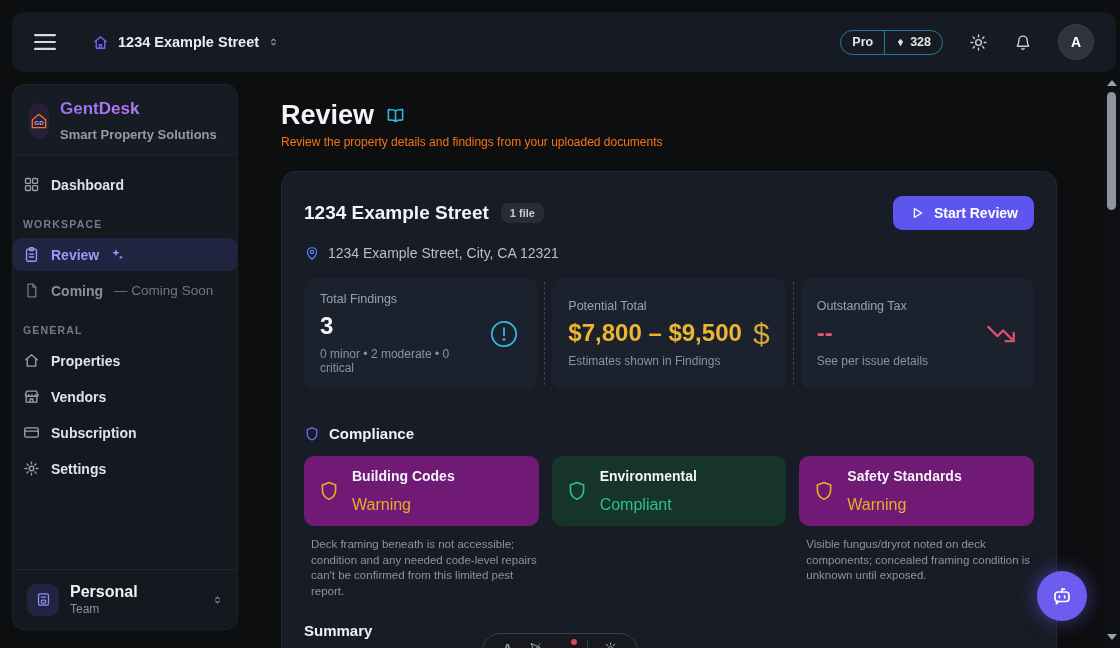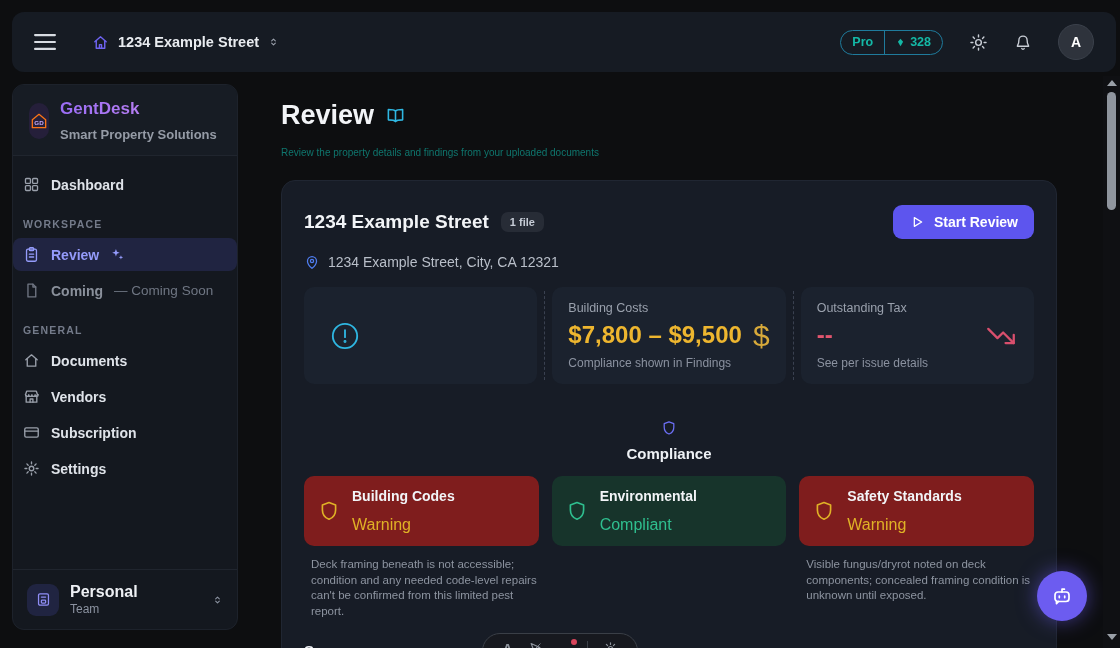--- a/index.html
+++ b/index.html
@@ -18,21 +18,21 @@
     background:#161b23; border-radius:12px;
     display:flex; align-items:center; padding:0 22px;
   }
   .hamburger { width:22px; cursor:pointer; color:#d8dce2; margin-right:36px; }
   .addr-group { display:flex; align-items:center; gap:9px; cursor:pointer; }
   .addr-group .txt { font-size:14.5px; font-weight:700; color:#e9ecf0; }
   .topbar-right { margin-left:auto; display:flex; align-items:center; gap:26px; }
   .pro-pill {
     display:flex; align-items:center; height:25px;
     border:1px solid #1f7b9c; border-radius:13px;
-    color:#14b8a6; font-size:12.5px; font-weight:700; overflow:hidden;
+    color:#e5e5e5; font-size:12.5px; font-weight:700; overflow:hidden;
   }
   .pro-pill .seg { padding:0 11px; display:flex; align-items:center; gap:5px; height:100%; }
   .pro-pill .seg + .seg { border-left:1px solid #1f7b9c; }
   .icon-btn { color:#c9ced6; cursor:pointer; }
   .avatar {
     width:36px; height:36px; border-radius:50%;
     background:#2e333c; border:1px solid #3b414b;
     display:flex; align-items:center; justify-content:center;
     font-size:14px; font-weight:700; color:#fff; cursor:pointer;
   }
@@ -82,21 +82,21 @@
     display:flex; align-items:center; justify-content:center; color:#8f8df6;
   }
   .team-name { font-size:16px; font-weight:700; color:#eef0f4; }
   .team-sub { font-size:12px; color:#8b92a0; margin-top:1px; }
   .updown { margin-left:auto; color:#8b92a0; }
 
   
   .content { position:absolute; left:281px; top:100px; width:776px; }
   .page-title-row { display:flex; align-items:center; gap:12px; }
   .page-title { font-size:27px; font-weight:800; color:#f2f4f7; }
-  .page-sub { margin-top:16px; font-size:10px; color:#0f766e; }
+  .page-sub { margin-top:4px; font-size:12px; color:#f97316; }
 
   .card {
     margin-top:22px; background:#171c26; border:1px solid #202632;
     border-radius:14px; padding:24px 22px; height:620px;
   }
   .card-head { display:flex; align-items:center; }
   .prop-name { font-size:19px; font-weight:800; color:#f2f4f7; }
   .file-badge {
     margin-left:12px; background:#272c36; color:#c6ccd6;
     font-size:11px; font-weight:600; padding:4px 9px; border-radius:7px;
@@ -117,25 +117,25 @@
   }
   .stat-sep { width:0; border-left:1px dashed #3a4150; margin:4px 7px; }
   .stat-label { font-size:12.5px; color:#9aa1ad; }
   .stat-value { font-size:24px; font-weight:800; margin:6px 0 7px; color:#f2f4f7; }
   .stat-value.amber { color:#eeb62f; }
   .stat-value.red { color:#e2556e; }
   .stat-detail { font-size:12px; color:#8b92a0; }
   .stat-icn { flex:none; margin-left:8px; }
   .dollar-glyph { font-size:30px; color:#d7a93a; font-weight:500; }
 
-  .comp-head { display:flex; align-items:center; gap:9px; margin-top:36px;flex-direction:column; }
+  .comp-head { display:flex; align-items:center; gap:9px; margin-top:36px; }
   .comp-title { font-size:15px; font-weight:700; color:#eef1f5; }
   .comp-cards { display:grid; grid-template-columns:1fr 1fr 1fr; gap:13px; margin-top:14px; }
   .comp-card { border-radius:10px; padding:12px 14px; display:flex; align-items:center; gap:12px; }
-  .comp-card.warn { background:#7f1d1d; }
+  .comp-card.warn { background:#701a75; }
   .comp-card.ok   { background:#17342b; }
   .comp-name { font-size:14px; font-weight:700; color:#f2f4f7; }
   .comp-status { font-size:16px; font-weight:400; margin-top:12px; }
   .comp-card.warn .comp-status, .comp-card.warn .cshield { color:#e0b226; }
   .comp-card.ok .comp-status, .comp-card.ok .cshield { color:#2fbf8f; }
   .comp-notes { display:grid; grid-template-columns:1fr 1fr 1fr; gap:13px; margin-top:11px; }
   .comp-note { font-size:11.5px; line-height:1.35; color:#8d94a0;margin-left:7px; }
 
   .summary-title { margin-top:23px; font-size:15px; font-weight:700; color:#eef1f5; }
   .summary-card {
@@ -287,21 +287,21 @@
 
     <div class="sec-label">GENERAL</div>
 
     <div class="nav-item">
       <span class="nicon">
         <svg width="17" height="17" viewBox="0 0 24 24" fill="none" stroke="currentColor" stroke-width="1.9" stroke-linecap="round" stroke-linejoin="round">
             <path d="M4 11l8-7 8 7"></path>
             <path d="M6 9.5V20h12V9.5"></path>
           </svg>
       </span>
-      <span>Documents</span>
+      <span>Properties</span>
     </div>
 
     <div class="nav-item">
       <span class="nicon">
         <svg width="17" height="17" viewBox="0 0 24 24" fill="none" stroke="currentColor" stroke-width="1.9" stroke-linecap="round" stroke-linejoin="round">
             <path d="M4.5 10.5V20h15v-9.5"></path>
             <path d="M3.5 9.5L5.2 4.5h13.6l1.7 5"></path>
             <path d="M3.5 9.5c0 1.3 1 2.3 2.3 2.3s2.3-1 2.3-2.3c0 1.3 1 2.3 2.3 2.3s2.2-1 2.2-2.3c0 1.3 1 2.3 2.3 2.3s2.2-1 2.2-2.3c0 1.3 1 2.3 2.3 2.3s2.1-1 2.1-2.3"></path>
             <path d="M10 20v-4.5h4V20"></path>
           </svg>
@@ -382,34 +382,39 @@
         <svg width="16" height="16" viewBox="0 0 24 24" fill="none" stroke="currentColor" stroke-width="1.9" stroke-linecap="round" stroke-linejoin="round">
             <path d="M12 21.5c-4.2-3.6-6.8-7.2-6.8-10.8a6.8 6.8 0 0 1 13.6 0c0 3.6-2.6 7.2-6.8 10.8z"></path>
             <circle cx="12" cy="10.5" r="2.4"></circle>
           </svg>
       </span>
       <span>1234 Example Street, City, CA 12321</span>
     </div>
 
     <div class="stats">
       <div class="stat">
+        <div>
+          <div class="stat-label">Total Findings</div>
+          <div class="stat-value">3</div>
+          <div class="stat-detail">0 minor • 2 moderate • 0 critical</div>
+        </div>
         <span class="stat-icn" style="color:#2fb7e2">
           <svg width="34" height="34" viewBox="0 0 24 24" fill="none" stroke="currentColor" stroke-width="1.3" stroke-linecap="round">
               <circle cx="12" cy="12" r="8.6"></circle>
               <path d="M12 7.8v5"></path>
               <circle cx="12" cy="15.9" r="0.4" fill="currentColor"></circle>
             </svg>
         </span>
       </div>
       <div class="stat-sep"></div>
       <div class="stat">
         <div>
-          <div class="stat-label">Building Costs</div>
+          <div class="stat-label">Potential Total</div>
           <div class="stat-value amber">$7,800 – $9,500</div>
-          <div class="stat-detail">Compliance shown in Findings</div>
+          <div class="stat-detail">Estimates shown in Findings</div>
         </div>
         <span class="stat-icn dollar-glyph">$</span>
       </div>
       <div class="stat-sep"></div>
       <div class="stat">
         <div>
           <div class="stat-label">Outstanding Tax</div>
           <div class="stat-value red">--</div>
           <div class="stat-detail">See per issue details</div>
         </div>

